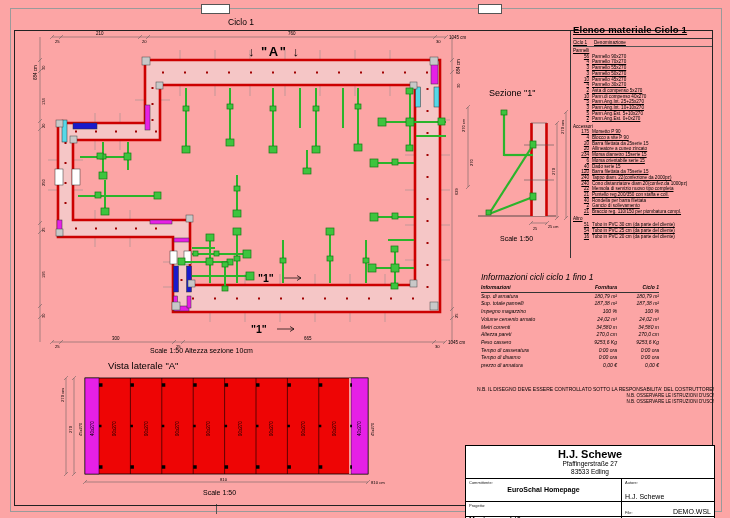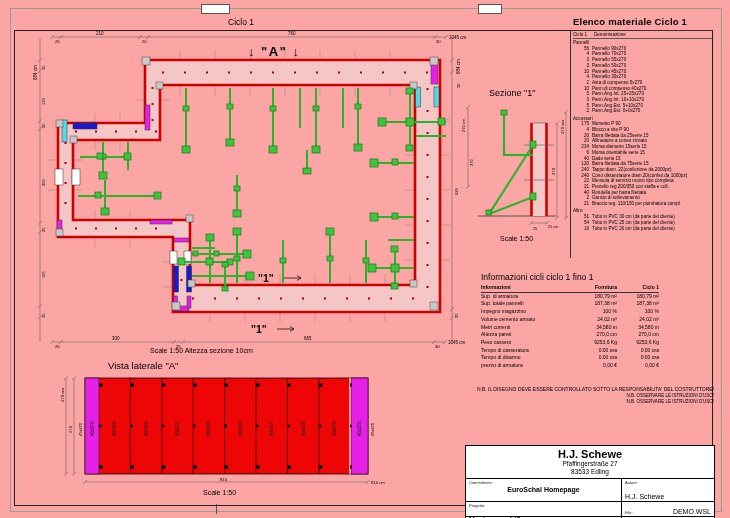--- a/index.html
+++ b/index.html
@@ -6,31 +6,31 @@
   #page{position:relative;width:730px;height:518px;background:#fca5a5;overflow:hidden;
         font-family:"Liberation Sans",sans-serif;color:#000;}
   .abs{position:absolute;}
   
   #outer-edge{left:10px;top:8px;width:710px;height:502px;border:1px solid #9a9a9a;}
   #main-frame{left:14px;top:30px;width:697px;height:474px;border:1.3px solid #222;}
   .foldmark{top:4px;height:8px;border:1px solid #555;background:#fff;}
   .bottommark{width:1px;height:10px;background:#555;top:504px;}
   #right-divider{left:570px;top:31px;width:1px;height:227px;background:#333;}
   
-  #elenco{left:573px;top:16px;width:139px;}
+  #elenco{left:573px;top:24px;width:139px;text-decoration:underline;}
   #elenco .title{font-size:9.5px;font-weight:bold;letter-spacing:.2px;border-bottom:1px solid #333;padding-bottom:3px;}
   #elenco .cols{display:flex;font-size:4.6px;border-bottom:.5px solid #555;margin-top:1px;padding-bottom:.5px;}
   #elenco .cols .c1{width:17px;text-align:left;}
   #elenco .cols .c2{margin-left:4px;}
   .mrow{display:flex;font-size:4.6px;line-height:5.7px;}
   .mrow .mqty{width:16px;text-align:right;margin-right:3px;flex:none;}
   .mrow .mname{flex:1;white-space:nowrap;overflow:hidden;}
   .mrow[data-kind="group"]{margin-top:1.5px;}
   
-  #info{left:481px;top:272px;width:178px;}
+  #info{left:481px;top:272px;width:178px;font-style:italic;}
   #info .title{font-size:8.5px;margin-bottom:2px;}
   .irow{display:flex;font-size:5px;line-height:7.7px;}
   .irow .il{flex:1;}
   .irow .iv{width:42px;text-align:right;flex:none;}
   #info .ihead{font-weight:bold;border-bottom:.5px solid #333;}
   
   #nb{right:16px;top:386px;width:300px;text-align:right;}
   #nb .l1{font-size:5px;line-height:6.5px;}
   #nb .l2{font-size:4.5px;line-height:6px;}
   

